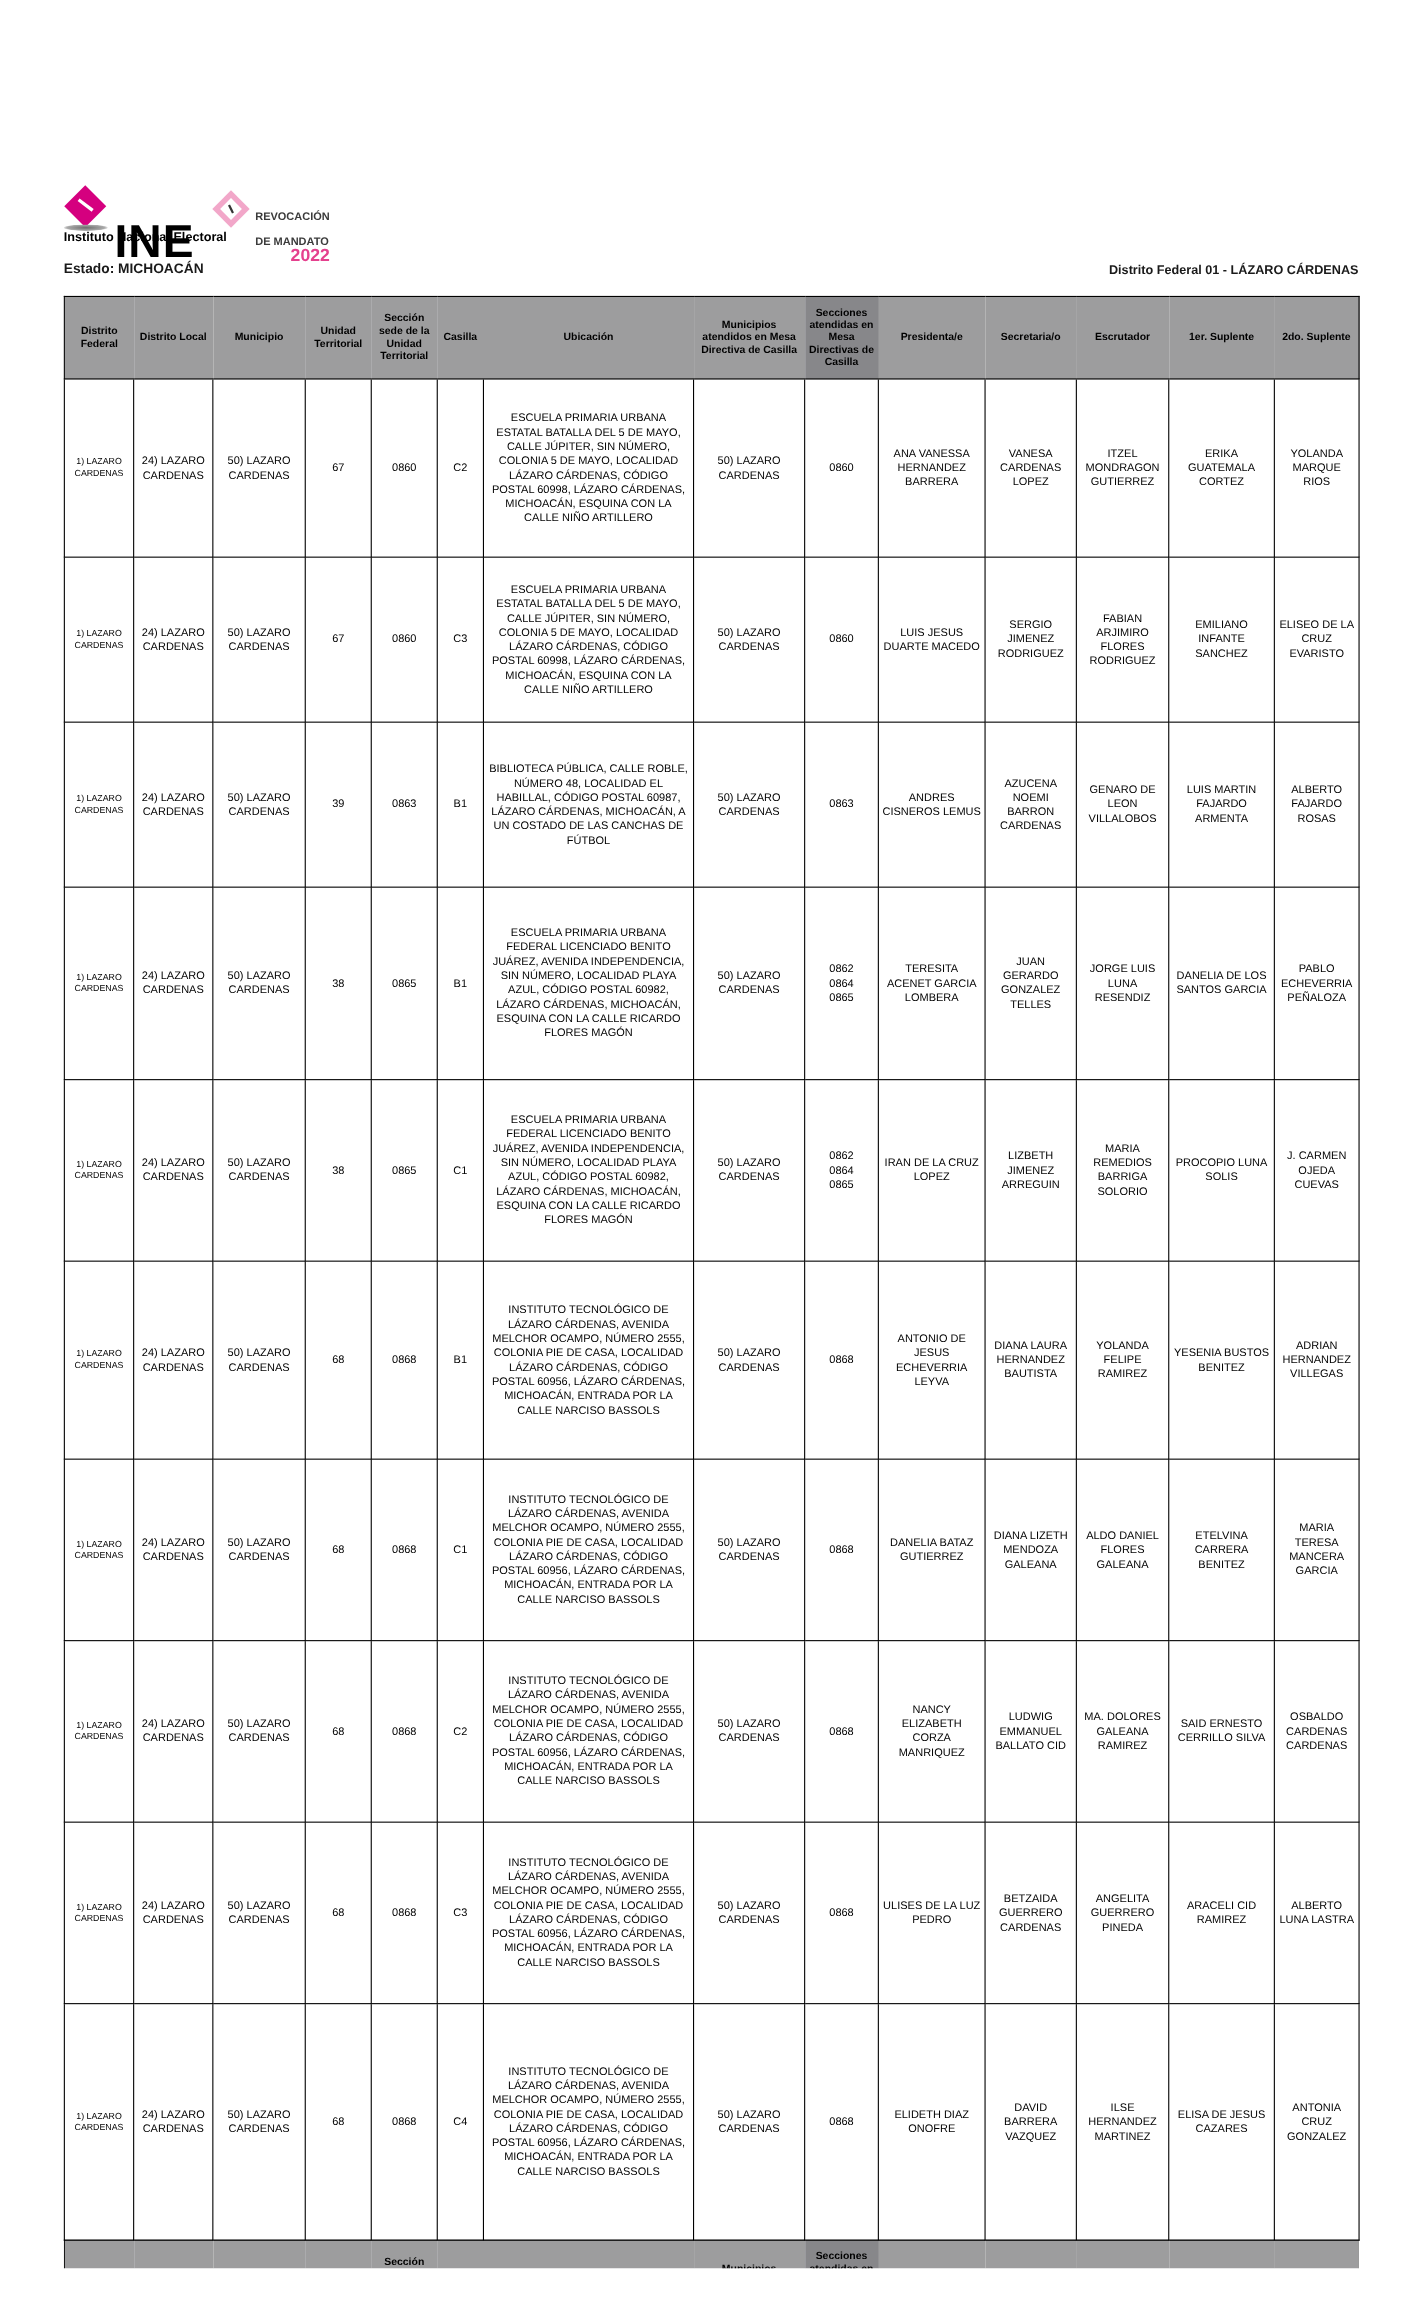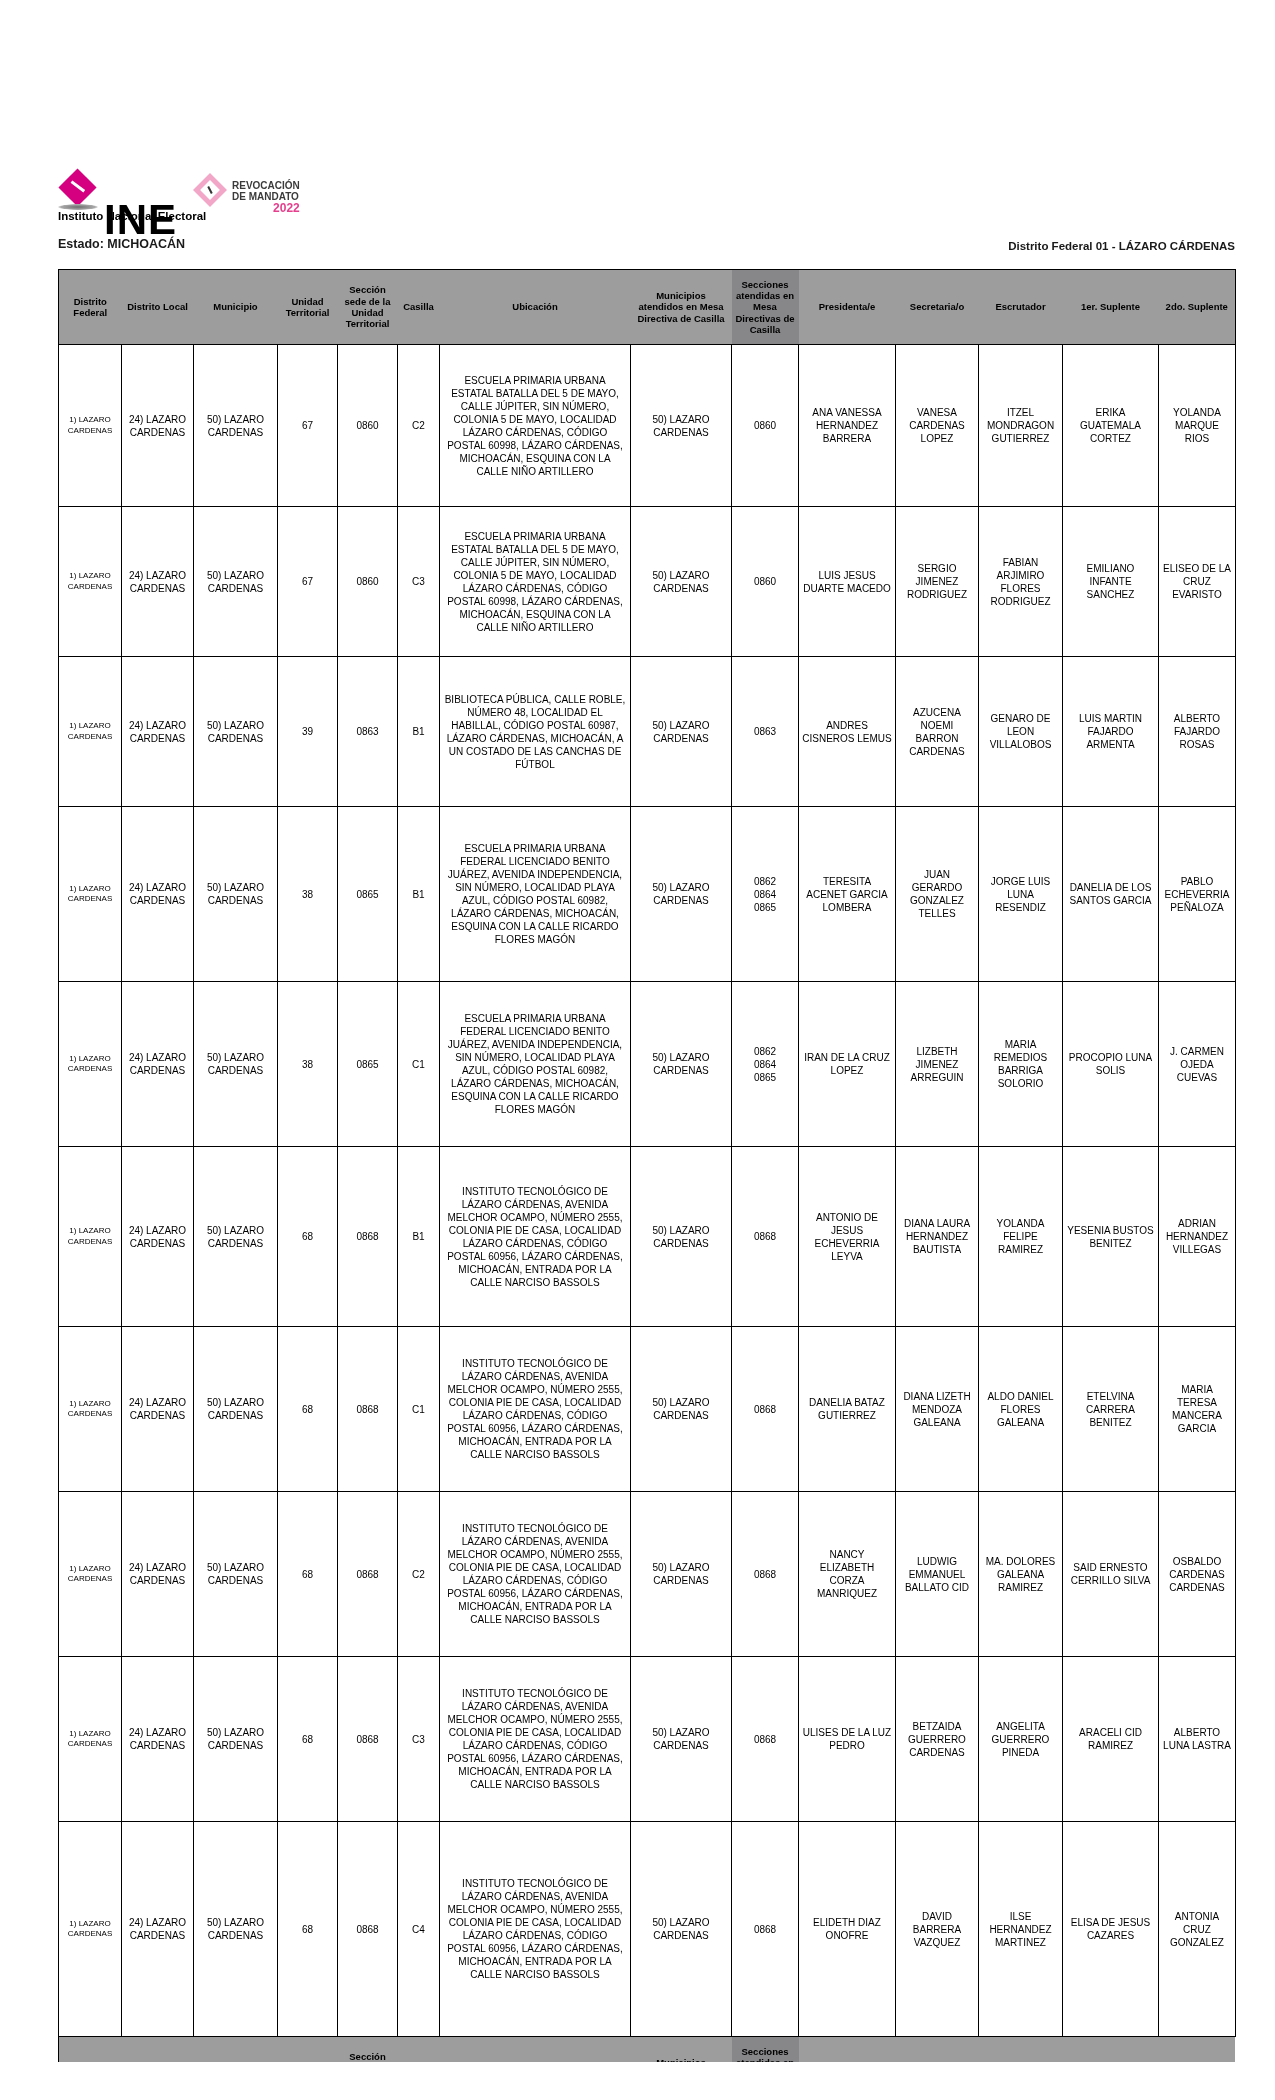--- a/index.html
+++ b/index.html
@@ -40,22 +40,22 @@
     position:absolute;left:2px;top:6px;width:24px;height:24px;
     background:#f2a7c9;transform:rotate(45deg);
   }
   .badge-icon .inner{
     position:absolute;left:5px;top:5px;width:14px;height:14px;background:#ffffff;
   }
   .badge-icon .inner .mark{
     position:absolute;left:3px;top:6px;width:8px;height:2px;background:#333;transform:rotate(18deg);
   }
   .badge-text{position:absolute;left:36px;top:8px;line-height:11px;}
-  .badge-line{font-size:10px;font-weight:800;color:#3b3b3b;letter-spacing:0px;white-space:nowrap;}
-  .badge-year{font-size:12px;font-weight:800;color:#e5408e;text-align:right;margin-top:1px;}
+  .badge-line{font-size:10px;font-weight:800;color:#3b3b3b;letter-spacing:0px;white-space:nowrap;margin-top:12px;}
+  .badge-year{font-size:16px;font-weight:800;color:#e5408e;text-align:right;margin-top:1px;}
   
   .doc-title{
     position:absolute;left:345px;top:172px;width:892px;
     font-size:25px;font-weight:700;text-align:center;color:#111;
   }
   .estado-line{
     position:absolute;left:58px;top:237px;
     font-size:12.5px;font-weight:700;
   }
   .distrito-line{

